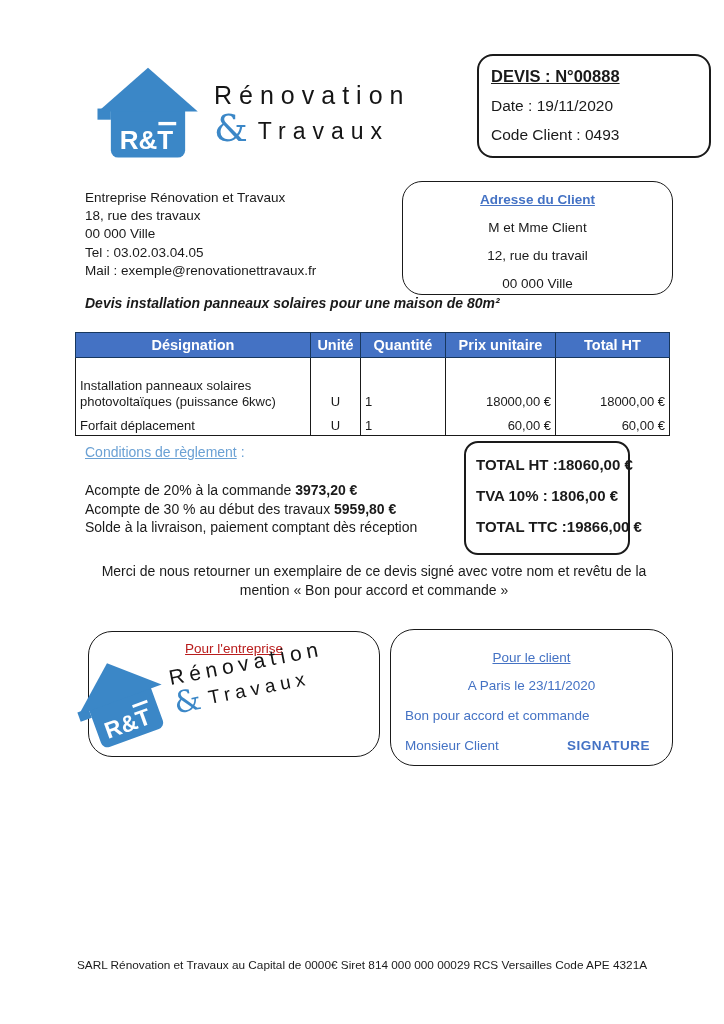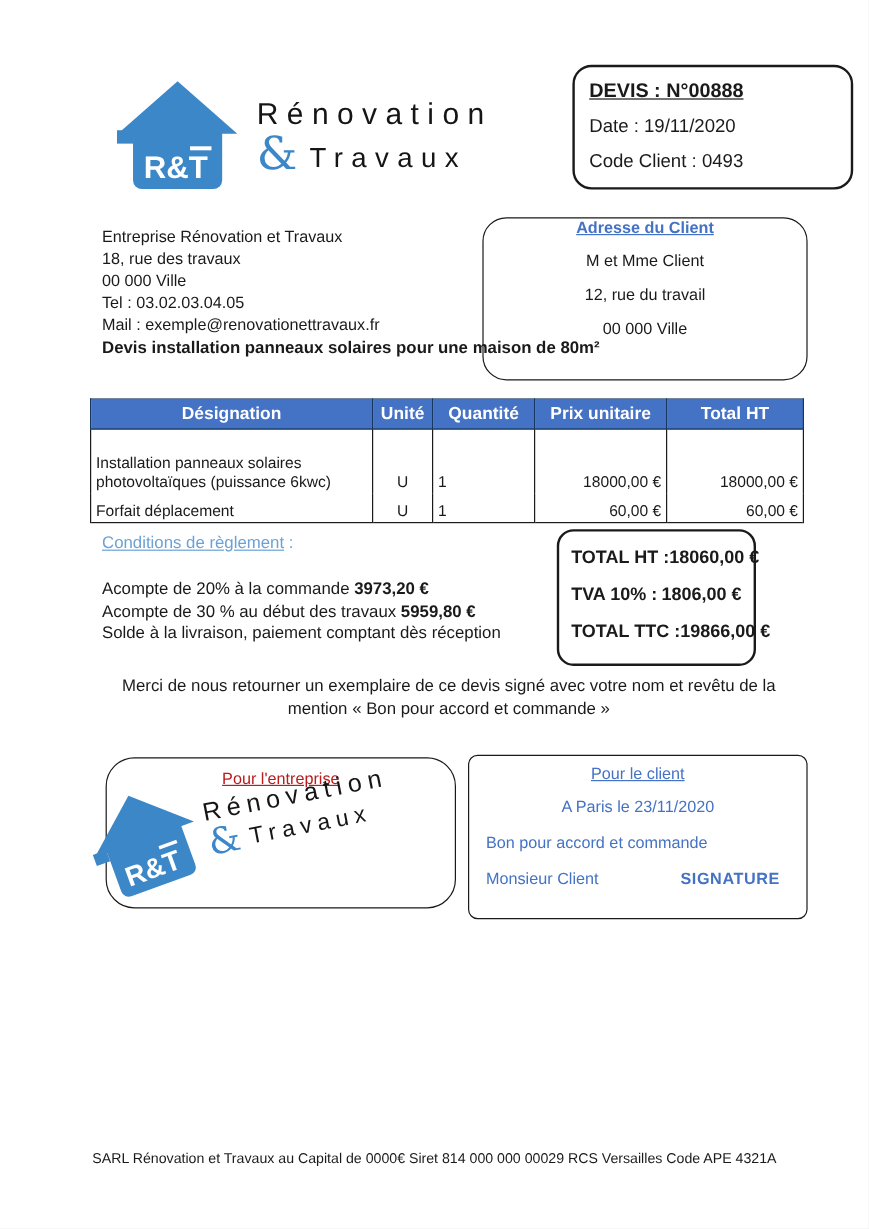--- a/index.html
+++ b/index.html
@@ -19,27 +19,27 @@
   .devis-box{
     position:absolute;left:477px;top:54px;width:234px;box-sizing:border-box;
     border:2px solid #1a1a1a;border-radius:16px;padding:11px 12px 12px 12px;
   }
   .devis-title{font-size:16.5px;font-weight:bold;text-decoration:underline;white-space:nowrap;}
   .devis-line{font-size:15.5px;margin-top:11px;white-space:nowrap;}
   
   .company{position:absolute;left:85px;top:189px;font-size:13.5px;line-height:18.2px;}
   
   .client-box{
-    position:absolute;left:402px;top:181px;width:271px;height:136px;box-sizing:border-box;
-    border:1.6px solid #1a1a1a;border-radius:20px;text-align:center;
+    position:absolute;left:402px;top:181px;width:271px;height:114px;box-sizing:border-box;
+    border:1.6px solid #1a1a1a;border-radius:20px;text-align:center;padding-top:10px;
   }
   .client-title{color:#4472c4;text-decoration:underline;font-size:13.5px;font-weight:bold;margin-bottom:13px;}
   .client-line{font-size:13.5px;margin-bottom:13px;}
   
-  .subject{position:absolute;left:85px;top:281px;font-size:14px;font-weight:bold;}
+  .subject{position:absolute;left:85px;top:295px;font-size:14px;font-weight:bold;font-style:italic;}
   
   .items{position:absolute;left:75px;top:332px;width:594px;border-collapse:collapse;table-layout:fixed;border:1.6px solid #1a1a1a;}
   .items th{
     background:#4472c4;color:#ffffff;font-size:14.5px;font-weight:bold;
     padding:4px 0;border:1.6px solid #17375e;text-align:center;
   }
   .items td{
     font-size:13px;border-left:1.2px solid #1a1a1a;border-right:1.2px solid #1a1a1a;
     vertical-align:bottom;padding:1px 4px 2px 4px;
   }
@@ -72,21 +72,21 @@
     position:absolute;left:80px;top:650px;display:flex;align-items:center;gap:6px;
     transform:rotate(-11deg);transform-origin:48px 78px;
   }
   .stamp-house{transform:rotate(-9deg);}
   .stamp-l1{font-size:21px;letter-spacing:5px;color:#151515;white-space:nowrap;}
   .stamp-row2{display:flex;align-items:flex-end;gap:8px;margin-top:1px;}
   .stamp-amp{font-family:"DejaVu Serif",serif;font-size:30px;line-height:.85;color:#3b87c7;}
   .stamp-l2{font-size:19px;letter-spacing:5px;color:#151515;white-space:nowrap;}
   .sig-client{
     position:absolute;left:390px;top:629px;width:283px;height:137px;box-sizing:border-box;
-    border:1.8px solid #1a1a1a;border-radius:8px;padding:7px 14px 0 14px;
+    border:1.8px solid #1a1a1a;border-radius:24px;padding:20px 14px 0 14px;
     color:#4472c4;font-size:13.5px;
   }
   .sc-title{text-align:center;text-decoration:underline;margin-bottom:13px;}
   .sc-date{text-align:center;margin-bottom:15px;}
   .sc-mention{text-align:left;margin-bottom:15px;}
   .sc-row{display:flex;justify-content:space-between;padding-right:8px;}
   .sc-signature{font-weight:bold;letter-spacing:.5px;}
   
   .footer{position:absolute;left:0;top:958px;width:100%;text-align:center;font-size:11.8px;color:#1a1a1a;}
 </style>

